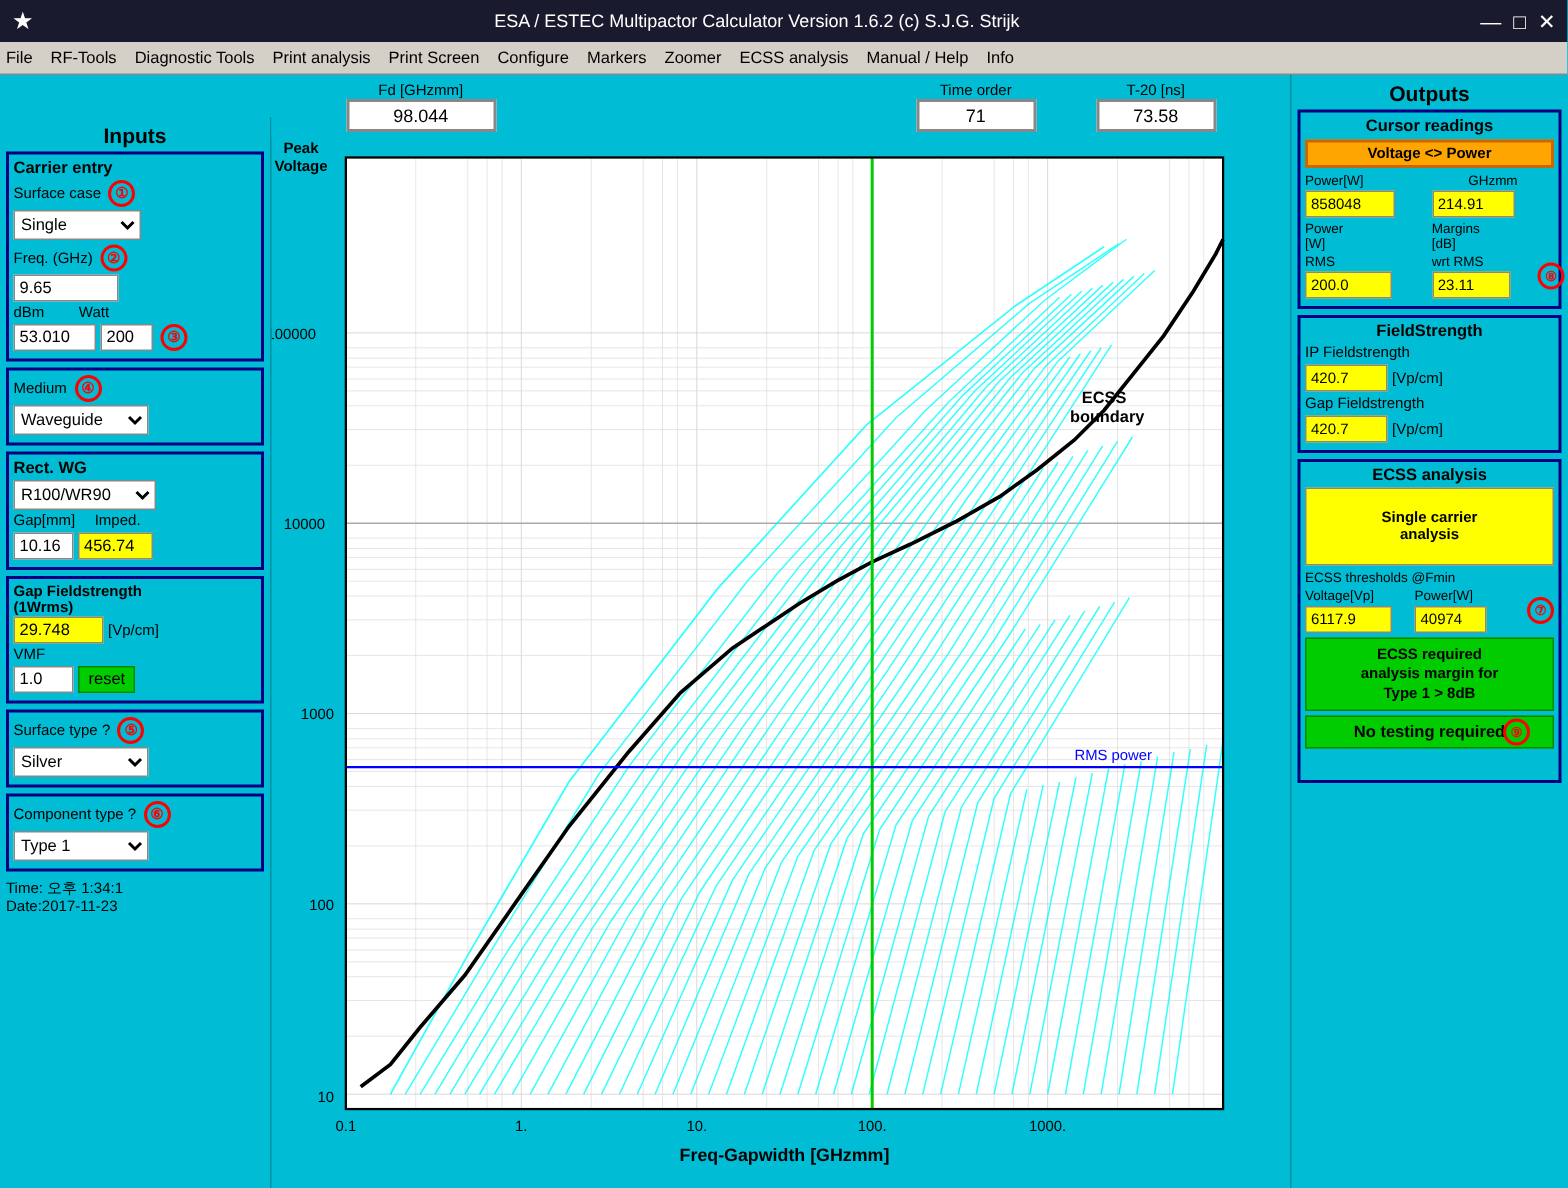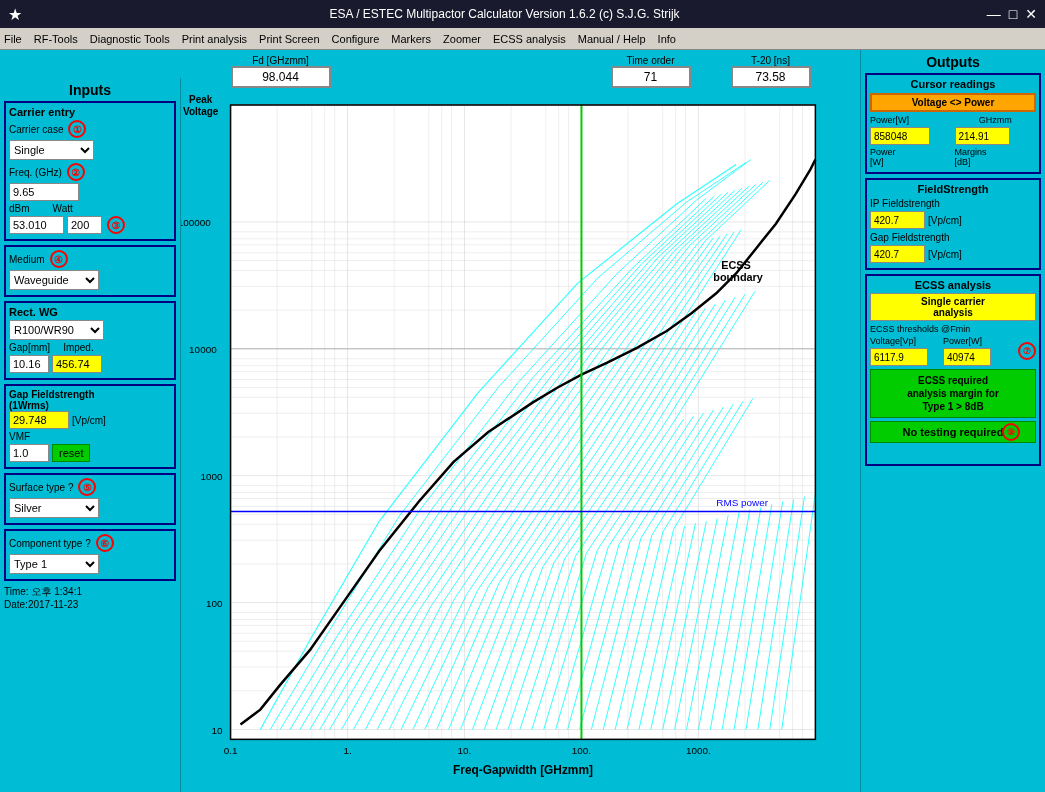--- a/index.html
+++ b/index.html
@@ -145,21 +145,21 @@
       font-weight: bold;
       cursor: pointer;
       width: 100%;
       text-align: center;
     }
     
     
     .status-yellow {
       background: yellow;
       border: 1px solid #888;
-      padding: 2px 4px;
+      padding: 14px 4px;
       font-size: 10px;
       font-weight: bold;
       text-align: center;
     }
     .status-green {
       background: #00cc00;
       border: 1px solid #008800;
       padding: 4px 4px;
       font-size: 11px;
       font-weight: bold;
@@ -209,21 +209,21 @@
 <div class="main-layout">
 
   <div class="left-panel">
     <div class="inputs-header">Inputs</div>
 
     <div class="section-box" style="padding:3px;">
       <div class="row">
         <span class="label-bold">Carrier entry</span>
       </div>
       <div class="row">
-        <span class="label">Carrier case</span>
+        <span class="label">Surface case</span>
         <span class="circle-num">①</span>
       </div>
       <div class="row">
         <select class="dropdown" style="width:85px;">
           <option>Single</option>
           <option>Two</option>
           <option>Multi</option>
         </select>
       </div>
       <div class="row" style="margin-top:3px;">
@@ -525,20 +525,31 @@
         </div>
       </div>
       <div class="row" style="margin-top:2px;">
         <div class="col" style="flex:1;">
           <span class="label" style="font-size:9px;">Power<br>[W]</span>
         </div>
         <div class="col" style="flex:1;">
           <span class="label" style="font-size:9px;">Margins<br>[dB]</span>
         </div>
       </div>
+      <div class="row">
+        <div class="col" style="flex:1;">
+          <span class="label" style="font-size:9px;">RMS</span>
+          <input class="input-field-yellow" type="text" value="200.0" style="width: 58px; font-size: 10px;">
+        </div>
+        <div class="col" style="flex:1; position:relative;">
+          <span class="label" style="font-size:9px;">wrt RMS</span>
+          <input class="input-field-yellow" type="text" value="23.11" style="width: 52px; font-size: 10px;">
+        </div>
+        <span class="circle-num" style="position:absolute;right:2px;font-size:9px;border-color:red;color:red;">⑧</span>
+      </div>
     </div>
 
     <div class="section-box">
       <div class="label-bold" style="text-align:center;margin-bottom:2px;">FieldStrength</div>
       <div style="margin-bottom:2px;">
         <span class="label">IP Fieldstrength</span>
       </div>
       <div class="row">
         <input class="input-field-yellow" type="text" value="420.7" style="width: 55px; font-size: 10px;">
         <span class="label">[Vp/cm]</span>

